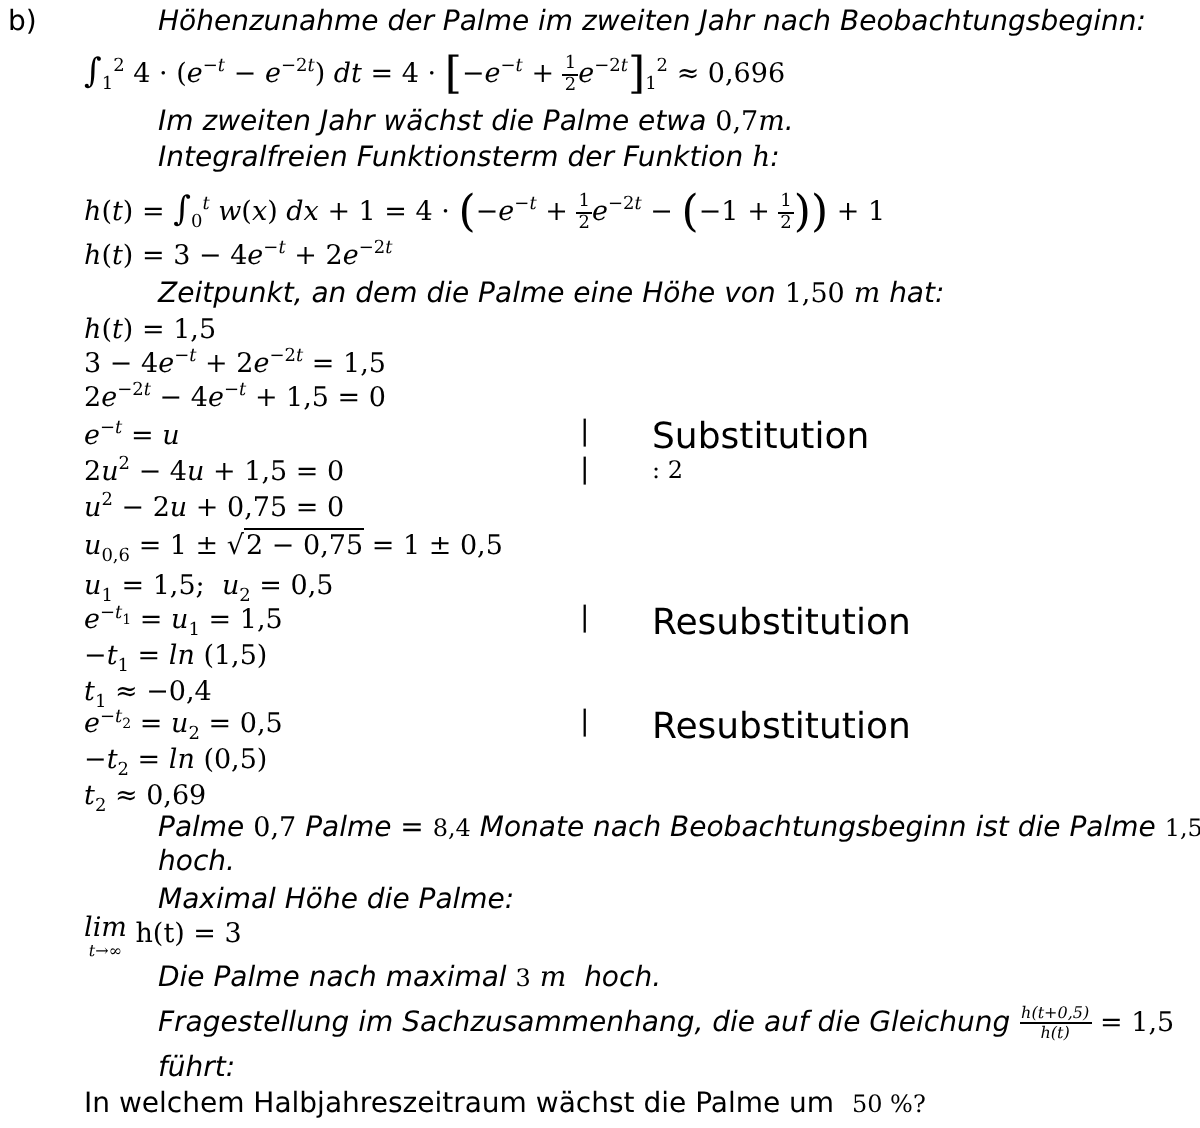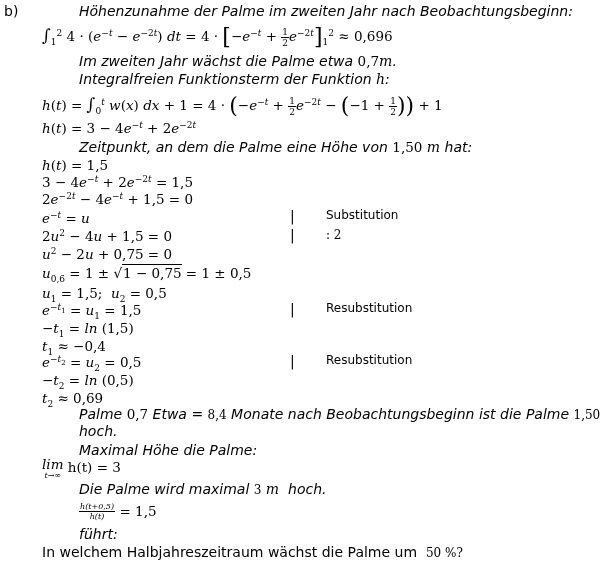--- a/index.html
+++ b/index.html
@@ -10,21 +10,21 @@
   .it { font-style:italic;margin-left:37px; }
   .m { font-family:"DejaVu Serif", serif; font-size:13.5px; }
   .mi { font-family:"DejaVu Serif", serif; font-style:italic; }
   sup, sub { font-size:9px; line-height:0; }
   .frac { display:inline-block; vertical-align:middle; text-align:center; font-size:9px; line-height:10px; }
   .frac > span { display:block; }
   .frac > span.num { border-bottom:1px solid #000; padding:0 1px; }
   .intg { font-size:17px; }
   .big { font-size:22px; vertical-align:-3px; font-weight:lighter; }
   .bar { position:absolute; left:290px; font-size:14px; }
-  .note { position:absolute; left:326px; font-size:12px; }
+  .note { position:absolute; left:326px; font-size:18px; }
   .sqrt { border-top:1px solid #000; padding-left:1px; }
   .lim { display:inline-block; vertical-align:top; text-align:center; line-height:11px; }
   .lim span { display:block; }
   .lim .sub { font-size:8px; }
 </style>
 </head>
 <body>
 
 <div>
   <div class="label">b)</div>
@@ -66,63 +66,64 @@
 
   <div class="line m" style="top:210px"><i>e</i><sup>−<i>t</i></sup> = <i>u</i></div>
   <div class="bar" style="top:208px">|</div>
   <div class="note" style="top:208px">Substitution</div>
 
   <div class="line m" style="top:228px">2<i>u</i><sup>2</sup> − 4<i>u</i> + 1,5 = 0</div>
   <div class="bar" style="top:227px">|</div>
   <div class="note m" style="top:228px;font-size:12px">: 2</div>
 
   <div class="line m" style="top:246px"><i>u</i><sup>2</sup> − 2<i>u</i> + 0,75 = 0</div>
-  <div class="line m" style="top:265px"><i>u</i><sub>0,6</sub> = 1 ± √<span class="sqrt">1 − 0,75</span> = 1 ± 0,5</div>
+  <div class="line m" style="top:265px"><i>u</i><sub>0,6</sub> = 1 ± √<span class="sqrt">2 − 0,75</span> = 1 ± 0,5</div>
   <div class="line m" style="top:285px"><i>u</i><sub>1</sub> = 1,5;&nbsp; <i>u</i><sub>2</sub> = 0,5</div>
 
   <div class="line m" style="top:302px"><i>e</i><sup>−<i>t</i><sub style="font-size:7px">1</sub></sup> = <i>u</i><sub>1</sub> = 1,5</div>
   <div class="bar" style="top:301px">|</div>
   <div class="note" style="top:301px">Resubstitution</div>
 
   <div class="line m" style="top:320px">−<i>t</i><sub>1</sub> = <i>ln</i> (1,5)</div>
   <div class="line m" style="top:338px"><i>t</i><sub>1</sub> ≈ −0,4</div>
 
   <div class="line m" style="top:354px"><i>e</i><sup>−<i>t</i><sub style="font-size:7px">2</sub></sup> = <i>u</i><sub>2</sub> = 0,5</div>
   <div class="bar" style="top:353px">|</div>
   <div class="note" style="top:353px">Resubstitution</div>
 
   <div class="line m" style="top:372px">−<i>t</i><sub>2</sub> = <i>ln</i> (0,5)</div>
   <div class="line m" style="top:390px"><i>t</i><sub>2</sub> ≈ 0,69</div>
 
   <div class="line it" style="top:406px">
     <span>Palme</span>
     <span class="m" style="font-style:normal">0,7</span>
-    <span>Etwa =</span>
+    <span>Palme =</span>
     <span class="m" style="font-style:normal;font-size:12px">8,4</span>
     <span>Monate nach Beobachtungsbeginn ist die Palme</span>
     <span class="m" style="font-style:normal;font-size:12px">1,50</span>
     <span class="mi">m</span>
   </div>
   <div class="line it" style="top:423px">hoch.</div>
 
   <div class="line it" style="top:442px">Maximal Höhe die Palme:</div>
 
   <div class="line m" style="top:459px">
     <span class="lim"><span class="mi">lim</span><span class="sub mi">t→∞</span></span>
     <span class="mi" style="font-style:normal">h(t) = 3</span>
   </div>
 
   <div class="line it" style="top:481px">
-    <span>Die Palme wird maximal</span>
+    <span>Die Palme nach maximal</span>
     <span class="m" style="font-style:normal;font-size:12px">3</span>
     <span class="mi">m</span>&nbsp;
     <span>hoch.</span>
   </div>
 
   <div class="line it" style="top:502px">
+    <span>Fragestellung im Sachzusammenhang, die auf die Gleichung</span>
     <span class="frac mi" style="font-size:8px;line-height:9px"><span class="num">h(t+0,5)</span><span>h(t)</span></span>
     <span class="m" style="font-style:normal">= 1,5</span>
   </div>
 
   <div class="line it" style="top:526px">führt:</div>
 
   <div class="line" style="top:544px">
     <span>In welchem Halbjahreszeitraum wächst die Palme um</span>&nbsp;
     <span class="m" style="font-size:12px">50 %?</span>
   </div>

